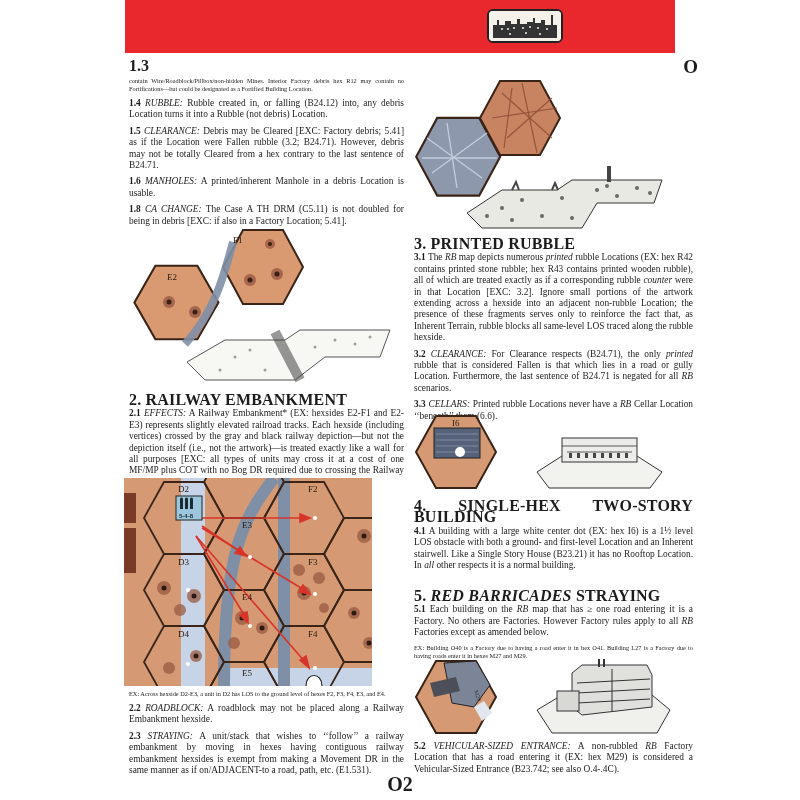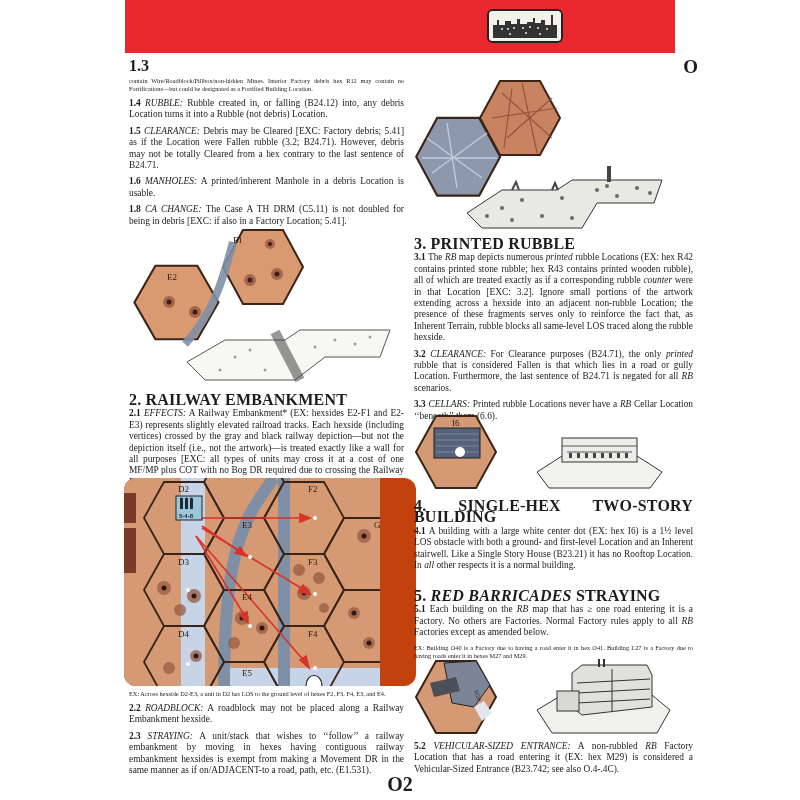--- a/index.html
+++ b/index.html
@@ -87,21 +87,21 @@
         <circle cx="245" cy="115" r="1.5"></circle>
       </g>
   </svg>
 </div>
 
 <div class="col" style="left:129px; top:394px; width:275px;">
   <p class="h">2. RAILWAY EMBANKMENT</p>
   <p><span class="num">2.1</span> <span class="it">EFFECTS:</span> <span>A Railway Embankment* (EX: hexsides E2-F1 and E2-E3) represents slightly elevated railroad tracks. Each hexside (including vertices) crossed by the gray and black railway depiction—but not the depiction itself (i.e., not the artwork)—is treated exactly like a wall for all purposes [EXC: all types of units may cross it at a cost of one MF/MP plus COT with no Bog DR required due to crossing the Railway Embankment hexside].</span></p>
 </div>
 
-<div class="figure" style="left:124px; top:478px; width:292px; height:208px; overflow:hidden; background:#c2410c;border-radius:12px;">
+<div class="figure" style="left:124px; top:478px; width:248px; height:208px; overflow:hidden; background:#c2410c;">
   <svg width="256" height="208" viewBox="0 0 256 208">
     <rect x="0" y="0" width="256" height="208" fill="#d59a73"></rect>
     <rect x="57" y="0" width="24" height="208" fill="#c7d3e6"></rect>
     <rect x="100" y="190" width="156" height="18" fill="#c7d3e6"></rect>
     <path d="M150,0 C120,40 100,70 100,208" stroke="#7f8fa6" stroke-width="12" fill="none"></path>
     <path d="M160,0 L160,208" stroke="#7f8fa6" stroke-width="12" fill="none"></path>
     <rect x="0" y="15" width="12" height="30" fill="#7a3b26"></rect>
     <rect x="0" y="50" width="12" height="45" fill="#7a3b26"></rect>
     <g stroke="#3a2418" stroke-width="1.8" fill="none">
       <polygon points="20,40 40,4 80,4 100,40 80,76 40,76"></polygon>
@@ -231,21 +231,21 @@
         <circle cx="238" cy="115" r="2"></circle>
       </g>
     <rect x="195" y="88" width="4" height="16" fill="#444"></rect>
     <path d="M100,112 l4,-8 l3,8 M140,112 l3,-7 l3,7" stroke="#444" stroke-width="2" fill="none"></path>
   </svg>
 </div>
 
 <div class="col" style="left:414px; top:238px; width:279px;">
   <p class="h">3. PRINTED RUBBLE</p>
   <p><span class="num">3.1</span> <span>The </span><span class="it">RB</span><span> map depicts numerous </span><span class="it">printed</span><span> rubble Locations (EX: hex R42 contains printed stone rubble; hex R43 contains printed wooden rubble), all of which are treated exactly as if a corresponding rubble </span><span class="it">counter</span><span> were in that Location [EXC: 3.2]. Ignore small portions of the artwork extending across a hexside into an adjacent non-rubble Location; the presence of these fragments serves only to reinforce the fact that, as Inherent Terrain, rubble blocks all same-level LOS traced along the rubble hexside.</span></p>
-  <p><span class="num">3.2</span> <span class="it">CLEARANCE:</span> <span>For Clearance purposes (B24.71), the only </span><span class="it">printed</span><span> rubble that is considered Fallen is that which lies in a road or gully Location. Furthermore, the last sentence of B24.71 is negated for all </span><span class="it">RB</span><span> scenarios.</span></p>
+  <p><span class="num">3.2</span> <span class="it">CLEARANCE:</span> <span>For Clearance respects (B24.71), the only </span><span class="it">printed</span><span> rubble that is considered Fallen is that which lies in a road or gully Location. Furthermore, the last sentence of B24.71 is negated for all </span><span class="it">RB</span><span> scenarios.</span></p>
   <p><span class="num">3.3</span> <span class="it">CELLARS:</span> <span>Printed rubble Locations never have a </span><span class="it">RB</span><span> Cellar Location ‘‘beneath’’ them (6.6).</span></p>
 </div>
 
 <div class="figure" style="left:412px; top:412px; width:270px; height:85px;">
   <svg width="270" height="85" viewBox="0 0 270 85">
     <polygon points="4,40 24,4 64,4 84,40 64,76 24,76" fill="#d59a73" stroke="#3a2418" stroke-width="2"></polygon>
     <rect x="22" y="16" width="46" height="30" fill="#55627a" stroke="#222" stroke-width="1"></rect>
     <g stroke="#8b96ab" stroke-width="0.8">
         <line x1="24" y1="22" x2="66" y2="22"></line>
         <line x1="24" y1="28" x2="66" y2="28"></line>
@@ -273,21 +273,21 @@
   </svg>
 </div>
 
 <div class="col" style="left:414px; top:500px; width:279px;">
   <p class="h">4. SINGLE-HEX TWO-STORY BUILDING</p>
   <p><span class="num">4.1</span> <span>A building with a large white center dot (EX: hex I6) is a 1½ level LOS obstacle with both a ground- and first-level Location and an Inherent stairwell. Like a Single Story House (B23.21) it has no Rooftop Location. In </span><span class="it">all</span><span> other respects it is a normal building.</span></p>
 </div>
 
 <div class="col" style="left:414px; top:590px; width:279px;">
   <p class="h"><span>5. </span><span class="it">RED BARRICADES</span><span> STRAYING</span></p>
-  <p><span class="num">5.1</span> <span>Each building on the </span><span class="it">RB</span><span> map that has ≥ one road entering it is a Factory. No others are Factories. Normal Factory rules apply to all </span><span class="it">RB</span><span> Factories except as amended below.</span></p>
+  <p><span class="num">5.1</span> <span>Each building on the </span><span class="it">RB</span><span> map that has ≥ one road entering it is a Factory. No others are Factories. However Factory rules apply to all </span><span class="it">RB</span><span> Factories except as amended below.</span></p>
   <p class="small">EX: Building O40 is a Factory due to having a road enter it in hex O41. Building L27 is a Factory due to having roads enter it in hexes M27 and M29.</p>
 </div>
 
 <div class="figure" style="left:412px; top:655px; width:270px; height:85px;">
   <svg width="270" height="85" viewBox="0 0 270 85">
     <polygon points="4,42 24,6 64,6 84,42 64,78 24,78" fill="#d59a73" stroke="#3a2418" stroke-width="2"></polygon>
     <polygon points="32,8 64,6 78,30 62,52 40,48" fill="#7c8597" stroke="#222" stroke-width="1"></polygon>
     <polygon points="18,28 44,22 48,36 22,42" fill="#4c4f57"></polygon>
     <polygon points="62,52 72,46 80,58 70,66" fill="#e2e6ee"></polygon>
     <text x="62" y="36" font-size="6" fill="#333" transform="rotate(70,62,36)">M29</text>

